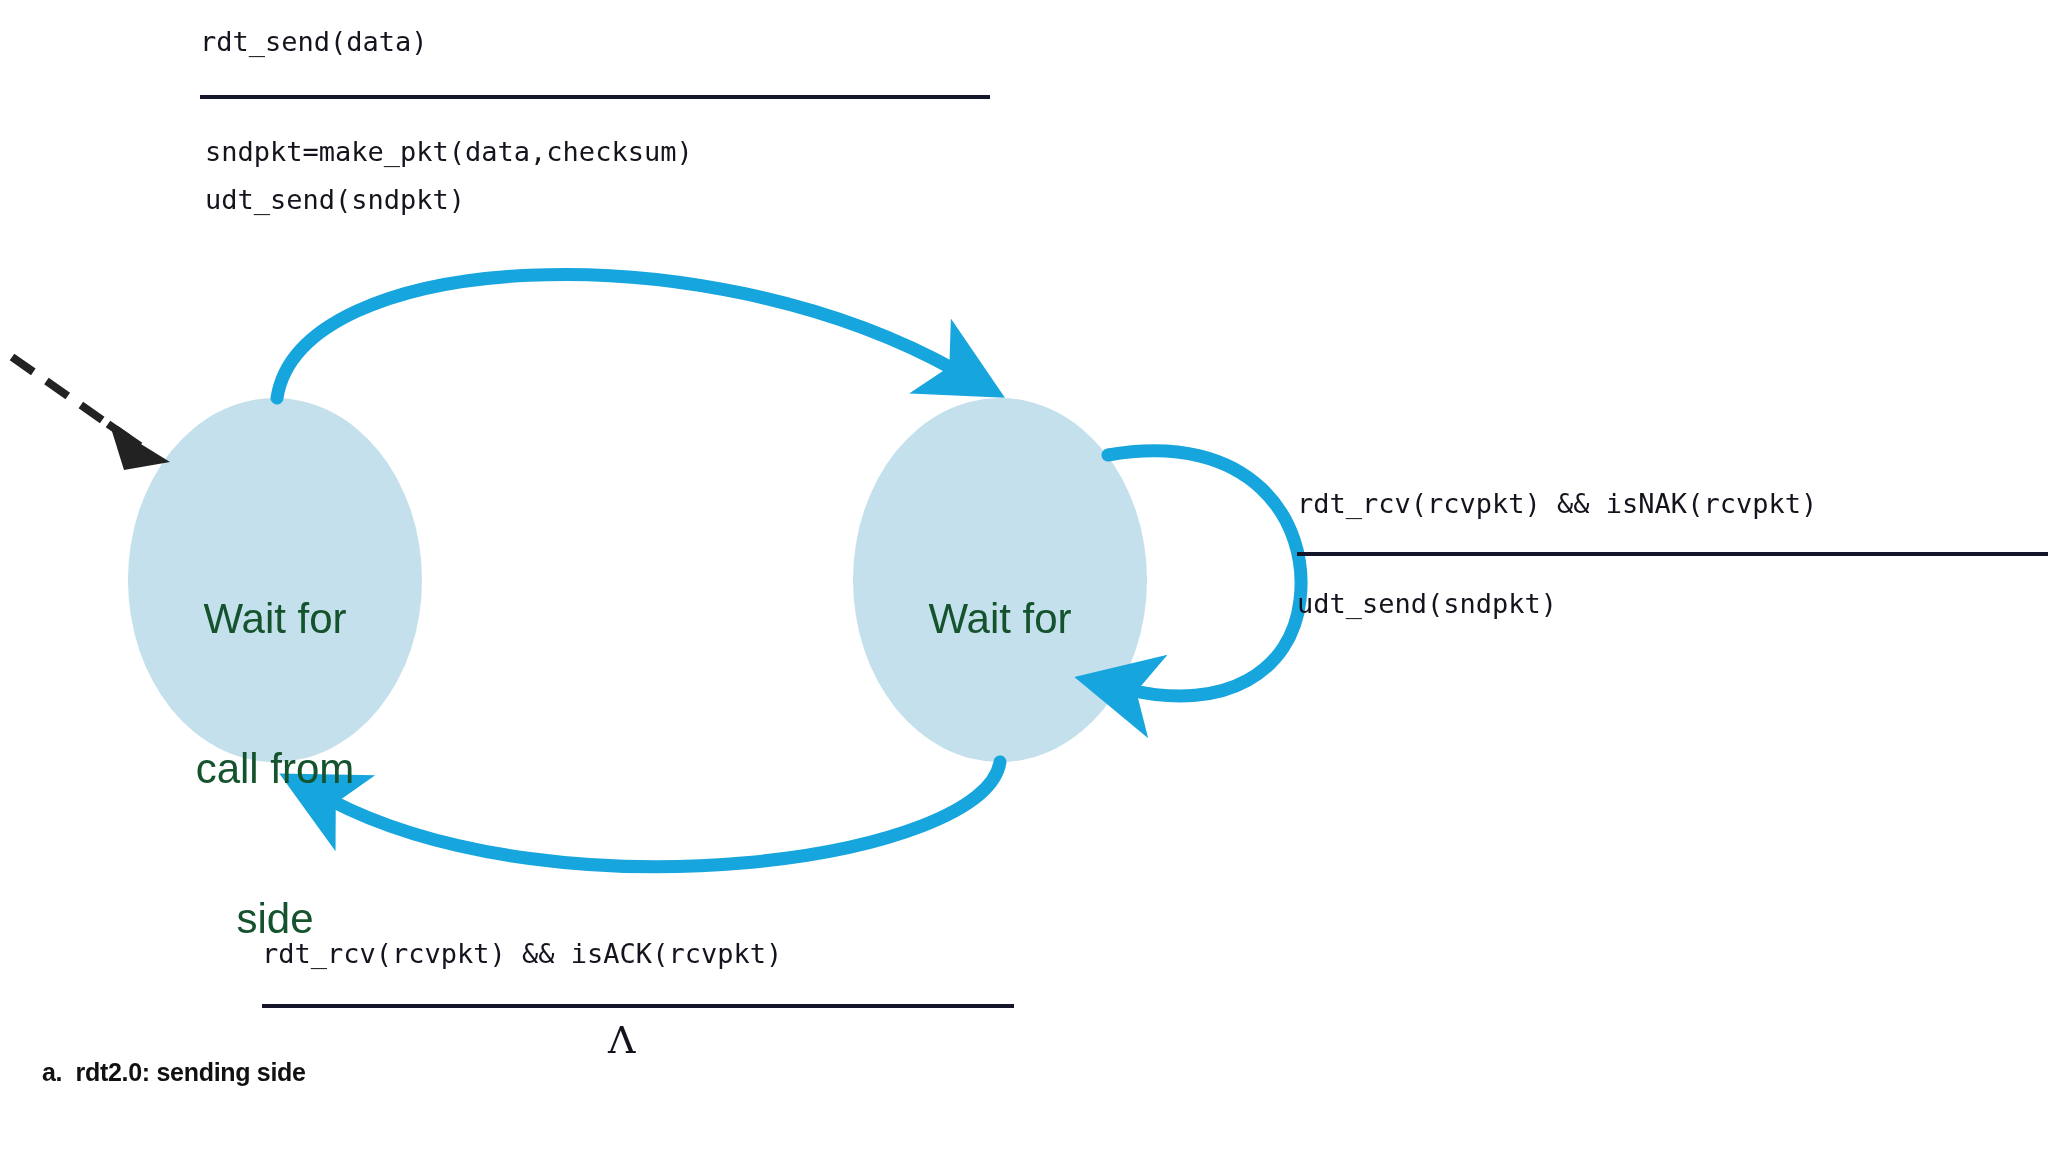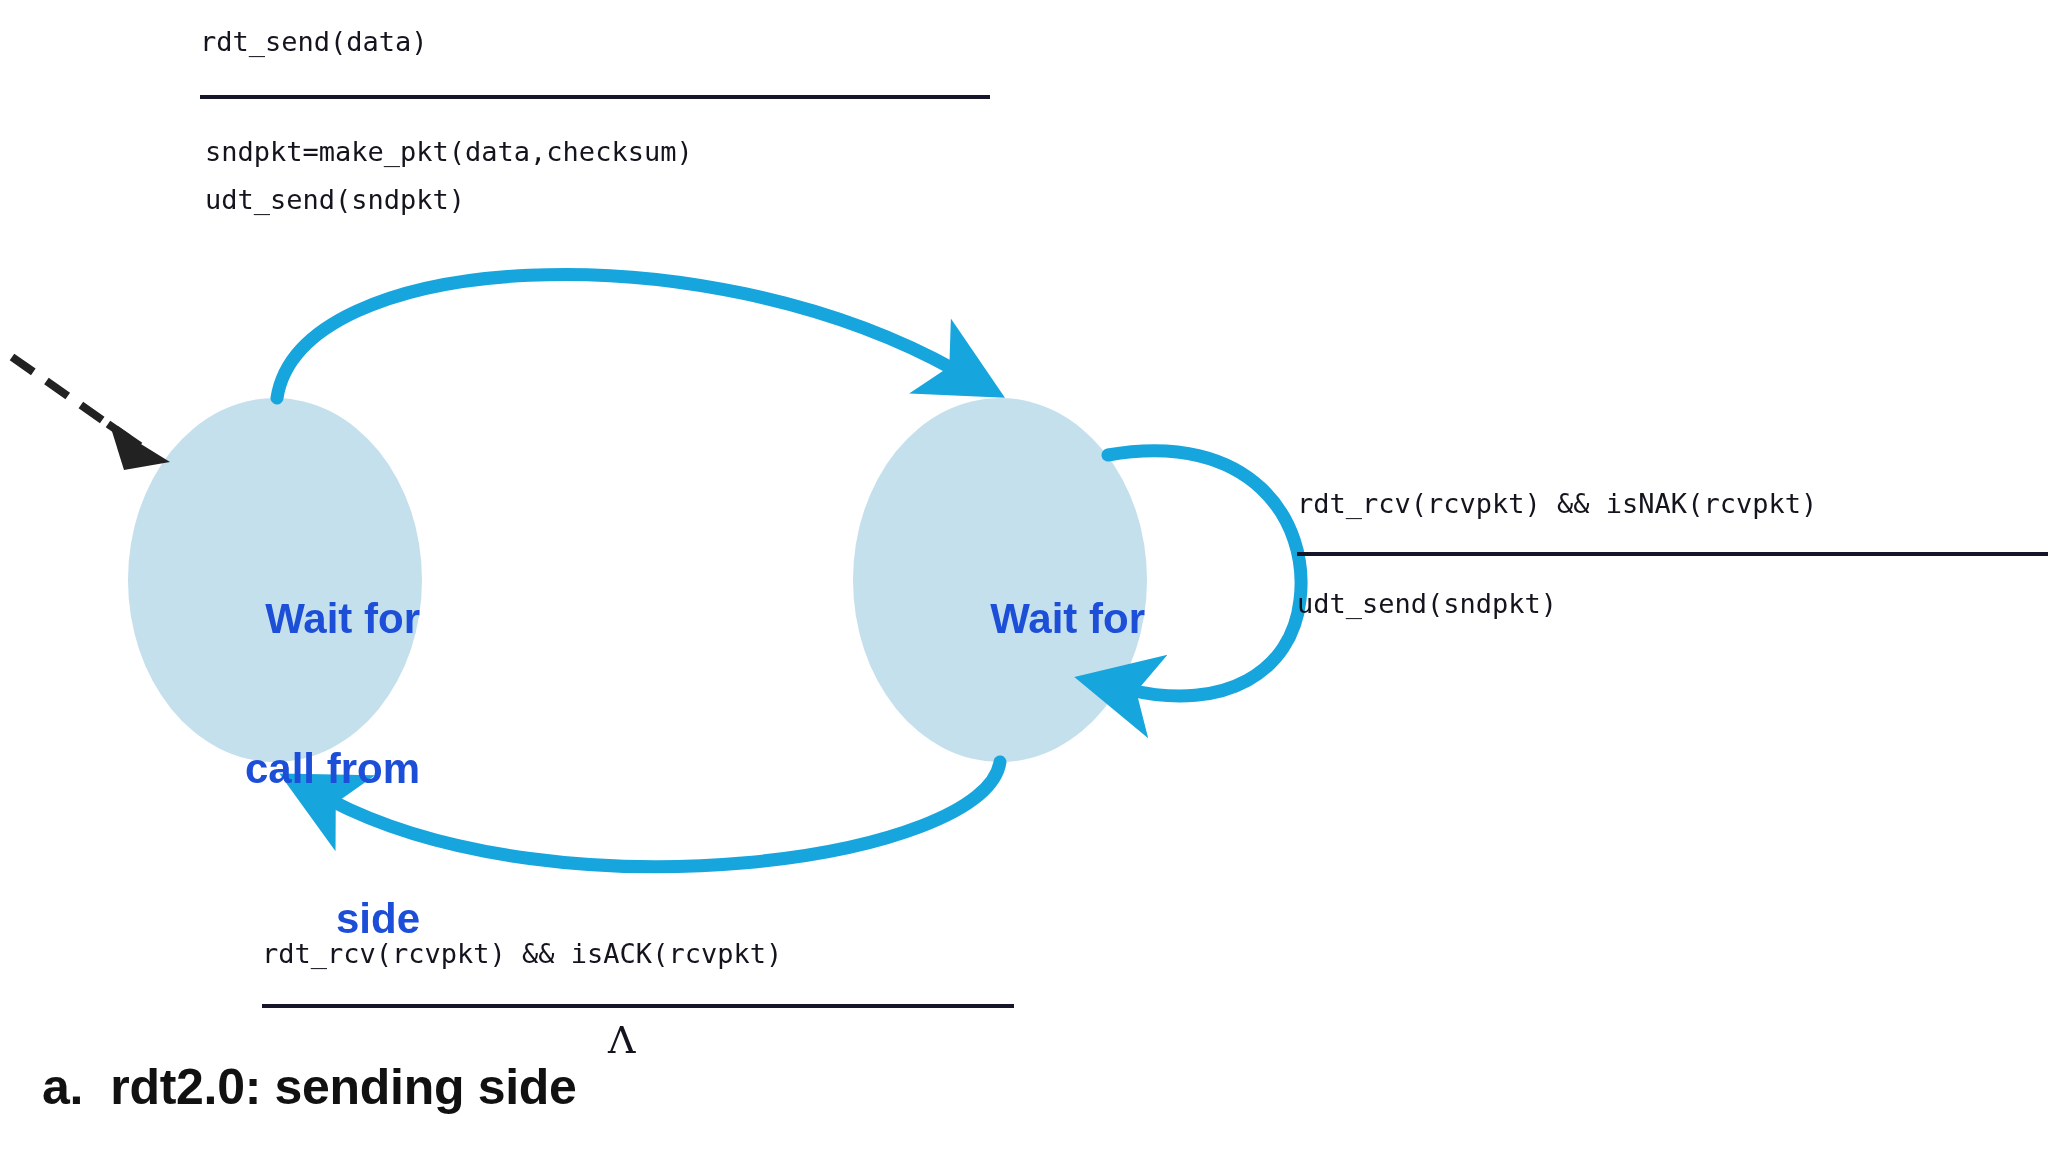--- a/index.html
+++ b/index.html
@@ -31,33 +31,32 @@
   .code {
     font-family: "DejaVu Sans Mono", "Liberation Mono", monospace;
     font-size: 27px;
     line-height: 48px;
     color: #14141e;
     white-space: pre;
   }
   .state-label {
     position: absolute;
     font-family: "Liberation Sans", sans-serif;
-    color: #1d4ed8;
+    color: #14532d;
     font-size: 42px;
     line-height: 50px;
-    text-align: right;
+    text-align: center;
     white-space: pre;
-    font-weight: bold;
   }
   .caption {
     position: absolute;
     font-family: "Liberation Sans", sans-serif;
     font-weight: bold;
     color: #111111;
-    font-size: 50px;
+    font-size: 25px;
     white-space: pre;
     letter-spacing: -0.3px;
   }
   .lambda {
     position: absolute;
     font-family: "DejaVu Serif", "Liberation Serif", serif;
     font-size: 38px;
     color: #14141e;
   }
   .divider {

